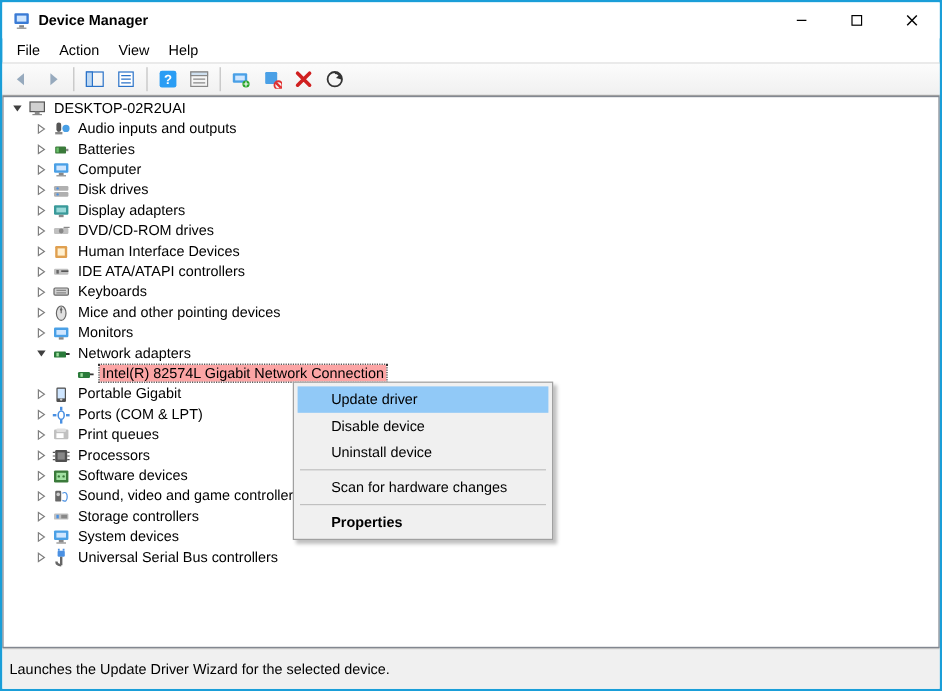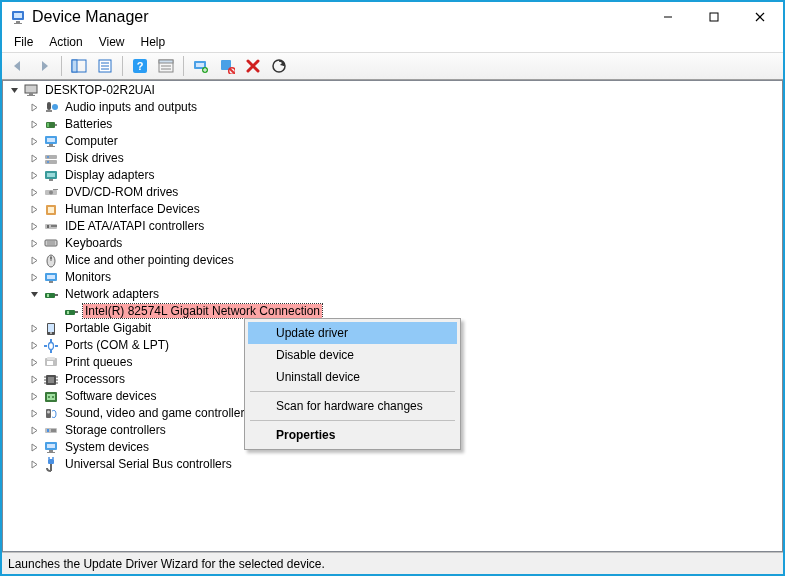--- a/index.html
+++ b/index.html
@@ -21,21 +21,21 @@
   .titlebar {
     height: 30px;
     display: flex; align-items: center;
     padding-left: 8px;
     background: #fff;
   }
   .titlebar .app-icon {
     width: 16px; height: 16px; margin-right: 6px;
     display: inline-flex; align-items: center; justify-content: center;
   }
-  .titlebar .title { font-size: 16px; }
+  .titlebar .title { font-size: 12px; font-weight: bold; }
   .titlebar .spacer { flex: 1; }
   .win-controls { display: flex; height: 100%; }
   .win-btn {
     width: 46px; height: 100%;
     display: flex; align-items: center; justify-content: center;
     font-family: "Segoe UI Symbol", sans-serif;
     font-size: 11px;
     cursor: default;
   }
 
@@ -119,21 +119,21 @@
     padding: 4px 20px 4px 28px;
     cursor: default;
     font-size: 12px;
   }
   .cm-item.highlight { background: #91c9f7; }
   .cm-item.bold { font-weight: 700; }
   .cm-sep { height: 1px; background: #c0c0c0; margin: 3px 2px; }
 
   
   .statusbar {
-    height: 22px;
+    height: 34px;
     border-top: 1px solid #c0c0c0;
     display: flex; align-items: center;
     padding: 0 6px;
     background: #f0f0f0;
     font-size: 12px;
   }
 </style>
 </head>
 <body>
 

